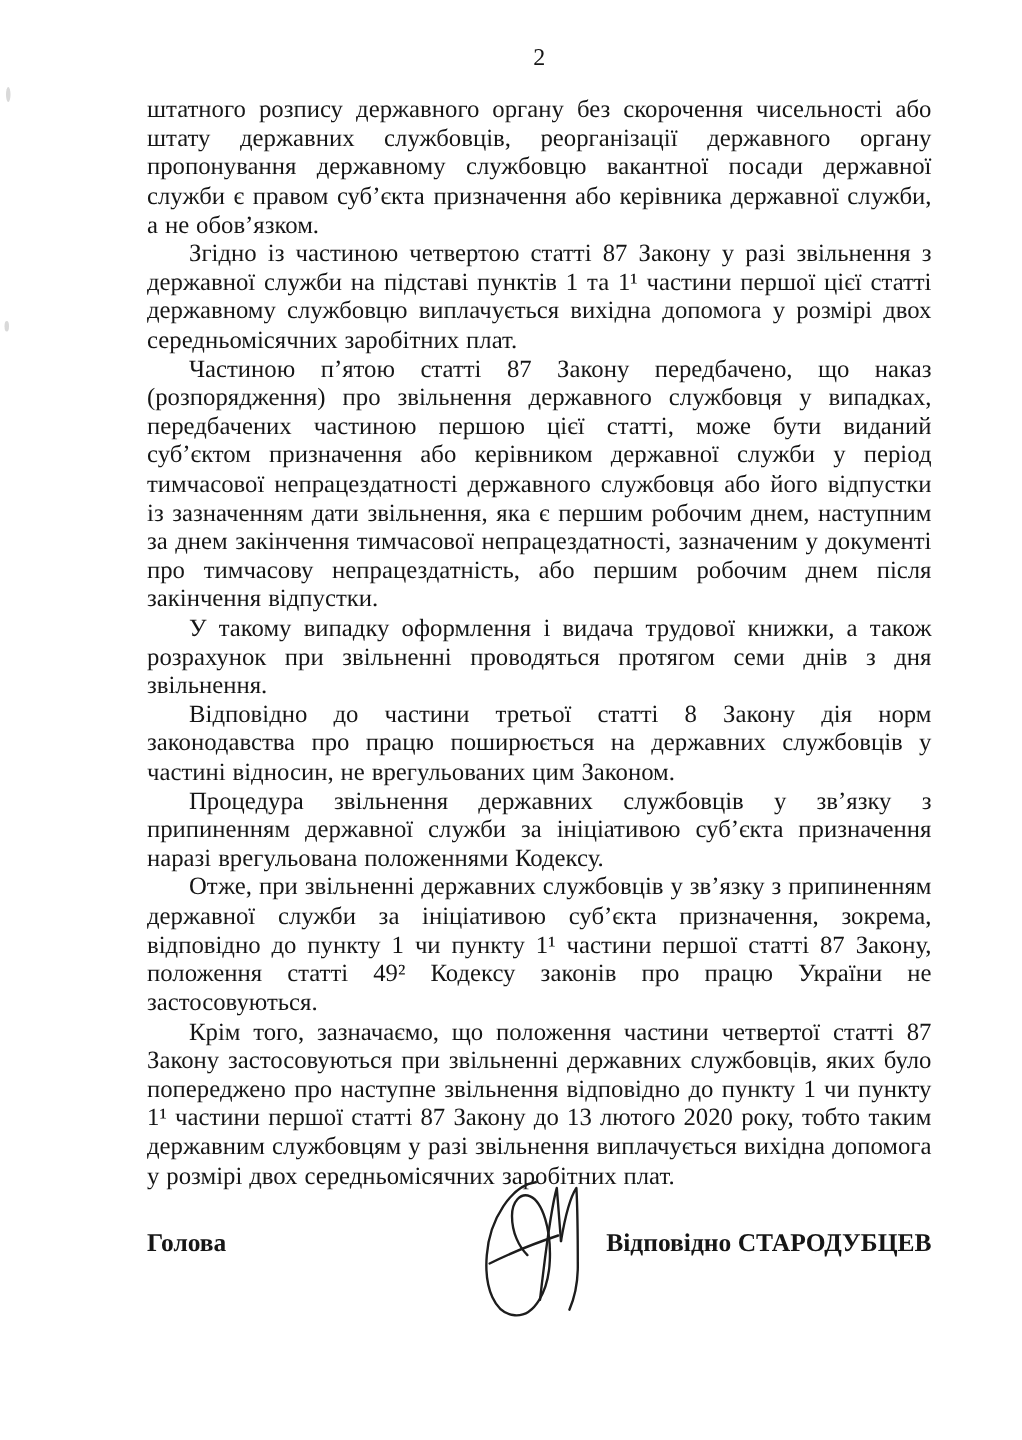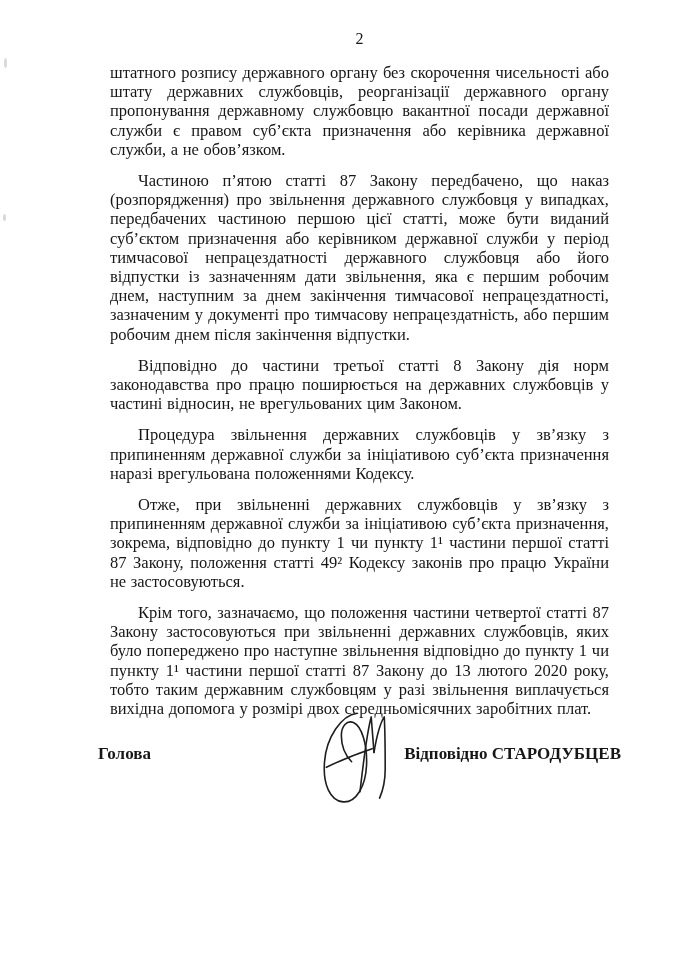--- a/index.html
+++ b/index.html
@@ -15,21 +15,21 @@
     font-family: "Liberation Serif", "DejaVu Serif", serif;
     color: #161616;
   }
   .pageno {
     text-align: center;
     font-size: 16px;
     line-height: 18px;
     margin-bottom: 15px;
   }
   .para {
-    margin: 12px;
+    margin: 0;
     font-size: 16.5px;
     line-height: 19.2px;
     text-align: justify;
     text-indent: 28px;
     word-spacing: 0.5px;
   }
   .para.no-indent { text-indent: 0; }
   .sig-row {
     position: relative;
     margin-top: 26px;
@@ -61,21 +61,23 @@
   }
 </style>
 </head>
 <body>
 
 <div class="sheet">
 
   <div class="pageno">2</div>
 
   <p class="para no-indent">штатного розпису державного органу без скорочення чисельності або штату державних службовців, реорганізації державного органу пропонування державному службовцю вакантної посади державної служби є правом суб’єкта призначення або керівника державної служби, а не обов’язком.</p>
+  <p class="para">Згідно із частиною четвертою статті 87 Закону у разі звільнення з державної служби на підставі пунктів 1 та 1¹ частини першої цієї статті державному службовцю виплачується вихідна допомога у розмірі двох середньомісячних заробітних плат.</p>
   <p class="para">Частиною п’ятою статті 87 Закону передбачено, що наказ (розпорядження) про звільнення державного службовця у випадках, передбачених частиною першою цієї статті, може бути виданий суб’єктом призначення або керівником державної служби у період тимчасової непрацездатності державного службовця або його відпустки із зазначенням дати звільнення, яка є першим робочим днем, наступним за днем закінчення тимчасової непрацездатності, зазначеним у документі про тимчасову непрацездатність, або першим робочим днем після закінчення відпустки.</p>
+  <p class="para">У такому випадку оформлення і видача трудової книжки, а також розрахунок при звільненні проводяться протягом семи днів з дня звільнення.</p>
   <p class="para">Відповідно до частини третьої статті 8 Закону дія норм законодавства про працю поширюється на державних службовців у частині відносин, не врегульованих цим Законом.</p>
   <p class="para">Процедура звільнення державних службовців у зв’язку з припиненням державної служби за ініціативою суб’єкта призначення наразі врегульована положеннями Кодексу.</p>
   <p class="para">Отже, при звільненні державних службовців у зв’язку з припиненням державної служби за ініціативою суб’єкта призначення, зокрема, відповідно до пункту 1 чи пункту 1¹ частини першої статті 87 Закону, положення статті 49² Кодексу законів про працю України не застосовуються.</p>
   <p class="para">Крім того, зазначаємо, що положення частини четвертої статті 87 Закону застосовуються при звільненні державних службовців, яких було попереджено про наступне звільнення відповідно до пункту 1 чи пункту 1¹ частини першої статті 87 Закону до 13 лютого 2020 року, тобто таким державним службовцям у разі звільнення виплачується вихідна допомога у розмірі двох середньомісячних заробітних плат.</p>
 
   <div class="sig-row">
     <span>Голова</span>
 
     <svg class="sig-svg" viewBox="0 0 100 120" aria-hidden="true">
 

